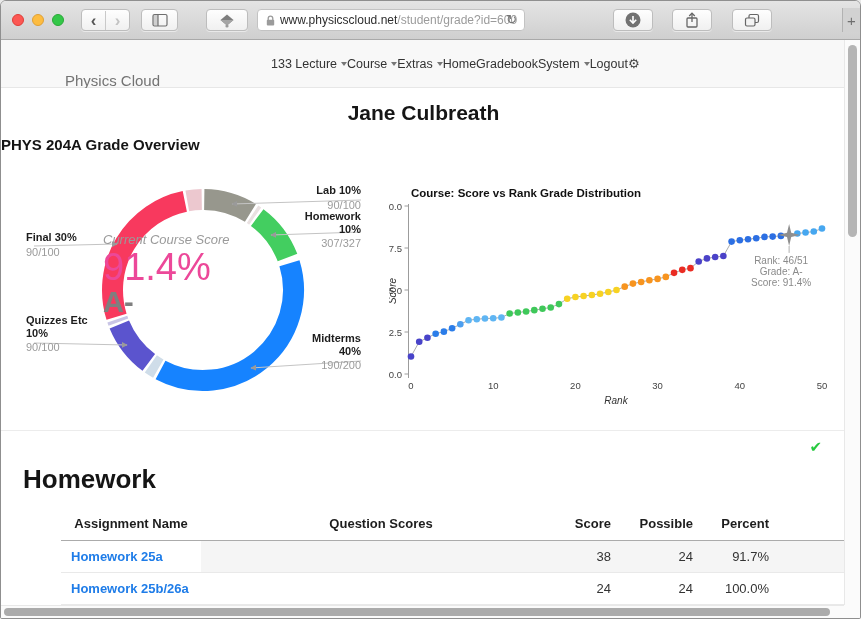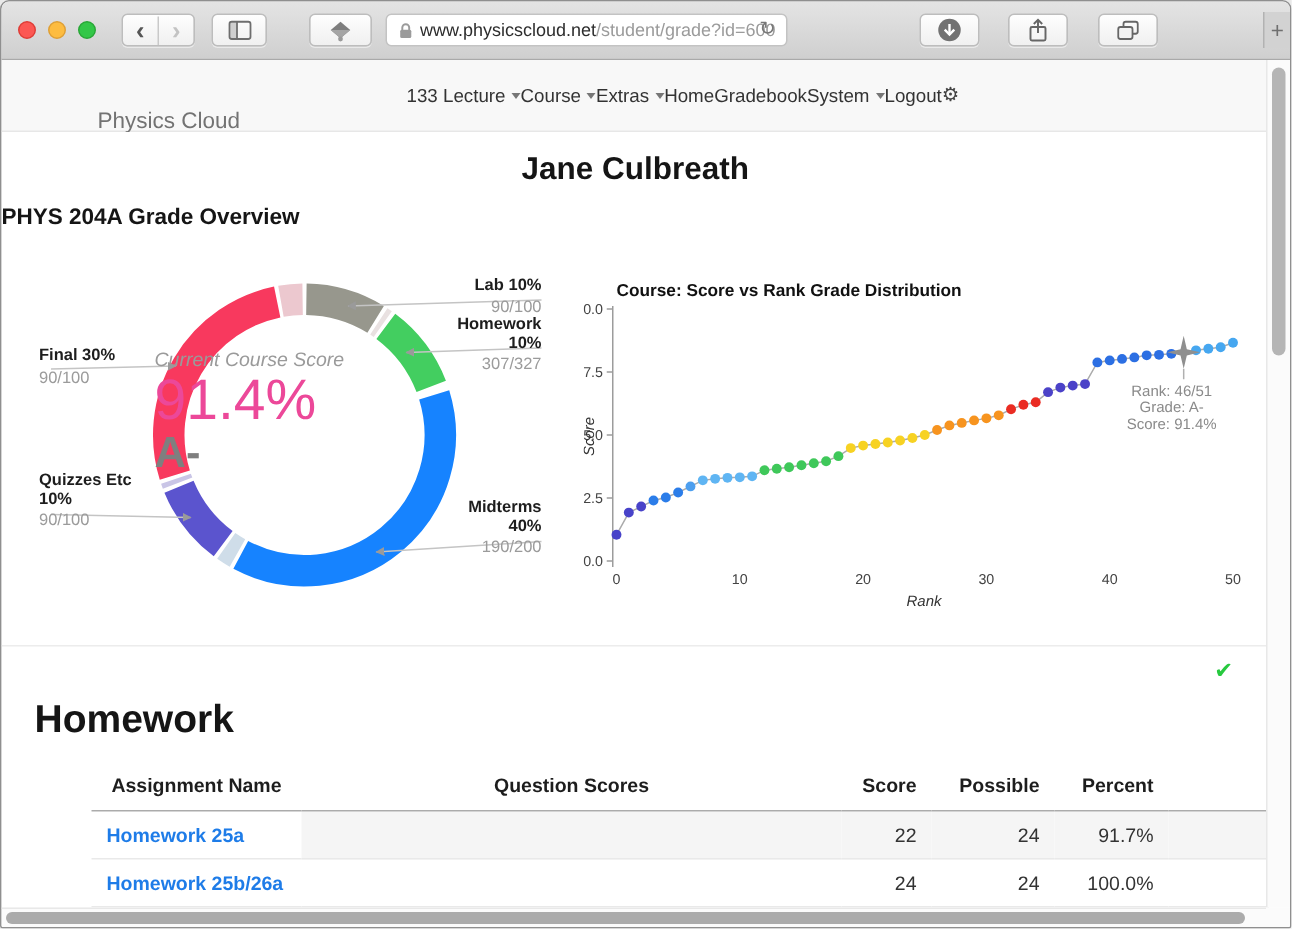--- a/index.html
+++ b/index.html
@@ -323,21 +323,21 @@
           <th class="num">Score</th>
           <th class="num">Possible</th>
           <th class="num">Percent</th>
           <th></th>
         </tr>
       </thead>
       <tbody>
         <tr class="row-odd">
           <td><a class="hw-link">Homework 25a</a></td>
           <td></td>
-          <td class="num">22</td>
+          <td class="num">38</td>
           <td class="num">24</td>
           <td class="num">91.7%</td>
           <td></td>
         </tr>
         <tr>
           <td><a class="hw-link">Homework 25b/26a</a></td>
           <td></td>
           <td class="num">24</td>
           <td class="num">24</td>
           <td class="num">100.0%</td>

